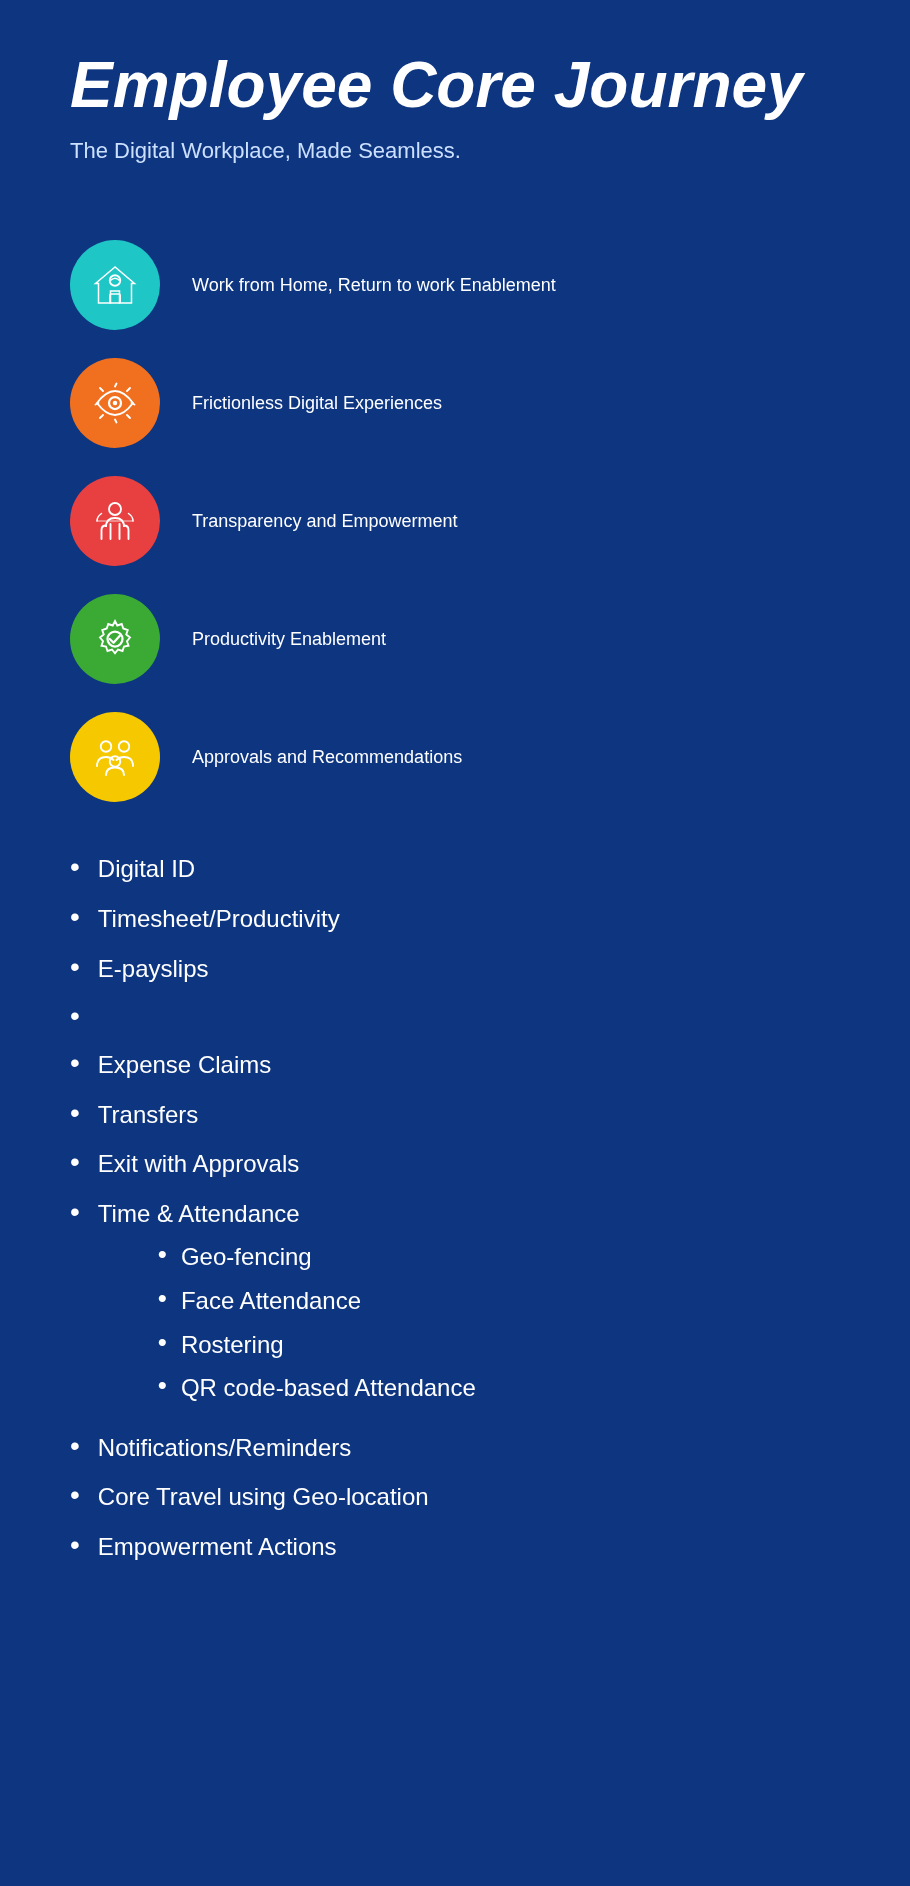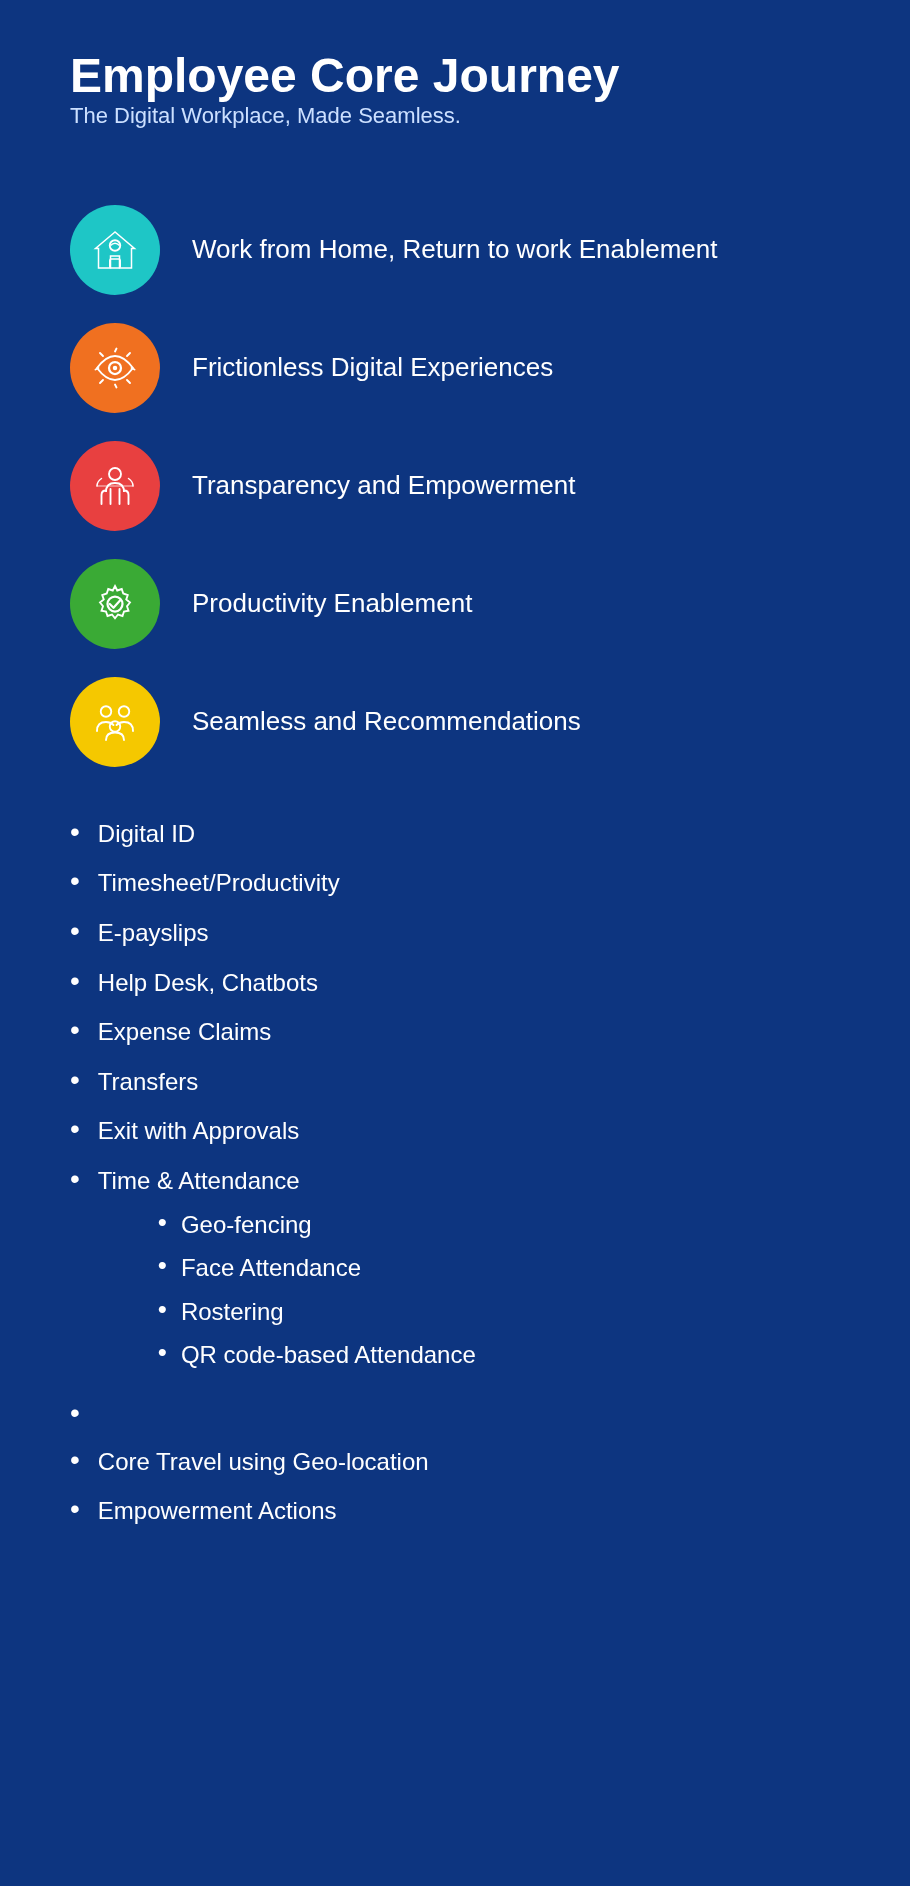--- a/index.html
+++ b/index.html
@@ -11,25 +11,26 @@
     body {
       width: 910px;
       min-height: 1886px;
       background-color: #0d3580;
       font-family: Arial, sans-serif;
       color: #ffffff;
       padding: 50px 70px 80px 70px;
     }
 
     .page-title {
-      font-size: 48px;
+      font-size: 64px;
       font-weight: 900;
       color: #ffffff;
       line-height: 1.1;
-      margin-bottom: 0;
+      margin-bottom: 18px;
+      font-style: italic;
     }
 
     .page-subtitle {
       font-size: 22px;
       font-weight: 400;
       color: #cce0ff;
       margin-bottom: 76px;
     }
 
     .journey-items {
@@ -55,21 +56,21 @@
       flex-shrink: 0;
     }
 
     .journey-icon-circle svg {
       width: 48px;
       height: 48px;
       fill: #ffffff;
     }
 
     .journey-item-label {
-      font-size: 26px;
+      font-size: 18px;
       font-weight: 500;
       color: #ffffff;
       line-height: 1.3;
     }
 
     .color-teal    { background-color: #1ec6c6; }
     .color-orange  { background-color: #f07020; }
     .color-green   { background-color: #3aaa35; }
     .color-red     { background-color: #e84040; }
     .color-yellow  { background-color: #f5c800; }
@@ -185,21 +186,21 @@
     <div class="journey-icon-circle color-yellow">
       <svg viewBox="0 0 64 64" xmlns="http://www.w3.org/2000/svg">
         <circle cx="20" cy="18" r="7" fill="none" stroke="white" stroke-width="2.5"></circle>
         <circle cx="44" cy="18" r="7" fill="none" stroke="white" stroke-width="2.5"></circle>
         <path d="M8 44 Q8 32 20 32 Q26 32 30 36" fill="none" stroke="white" stroke-width="2.5" stroke-linecap="round"></path>
         <path d="M56 44 Q56 32 44 32 Q38 32 34 36" fill="none" stroke="white" stroke-width="2.5" stroke-linecap="round"></path>
         <circle cx="32" cy="38" r="7" fill="none" stroke="white" stroke-width="2.5"></circle>
         <path d="M20 56 Q20 46 32 46 Q44 46 44 56" fill="none" stroke="white" stroke-width="2.5" stroke-linecap="round"></path>
       </svg>
     </div>
-    <span class="journey-item-label">Seamless and Recommendations</span>
+    <span class="journey-item-label">Approvals and Recommendations</span>
   </div>
 
 </div>
 
 <ul class="bullet-list">
 
   <li>
     <span class="bullet-dot">•</span>
     <span>Digital ID</span>
   </li>
@@ -209,21 +210,20 @@
     <span>Timesheet/Productivity</span>
   </li>
 
   <li>
     <span class="bullet-dot">•</span>
     <span>E-payslips</span>
   </li>
 
   <li>
     <span class="bullet-dot">•</span>
-    <span>Help Desk, Chatbots</span>
   </li>
 
   <li>
     <span class="bullet-dot">•</span>
     <span>Expense Claims</span>
   </li>
 
   <li>
     <span class="bullet-dot">•</span>
     <span>Transfers</span>
@@ -254,20 +254,21 @@
         <li>
           <span class="bullet-dot">•</span>
           <span>QR code-based Attendance</span>
         </li>
       </ul>
     </div>
   </li>
 
   <li>
     <span class="bullet-dot">•</span>
+    <span>Notifications/Reminders</span>
   </li>
 
   <li>
     <span class="bullet-dot">•</span>
     <span>Core Travel using Geo-location</span>
   </li>
 
   <li>
     <span class="bullet-dot">•</span>
     <span>Empowerment Actions</span>

